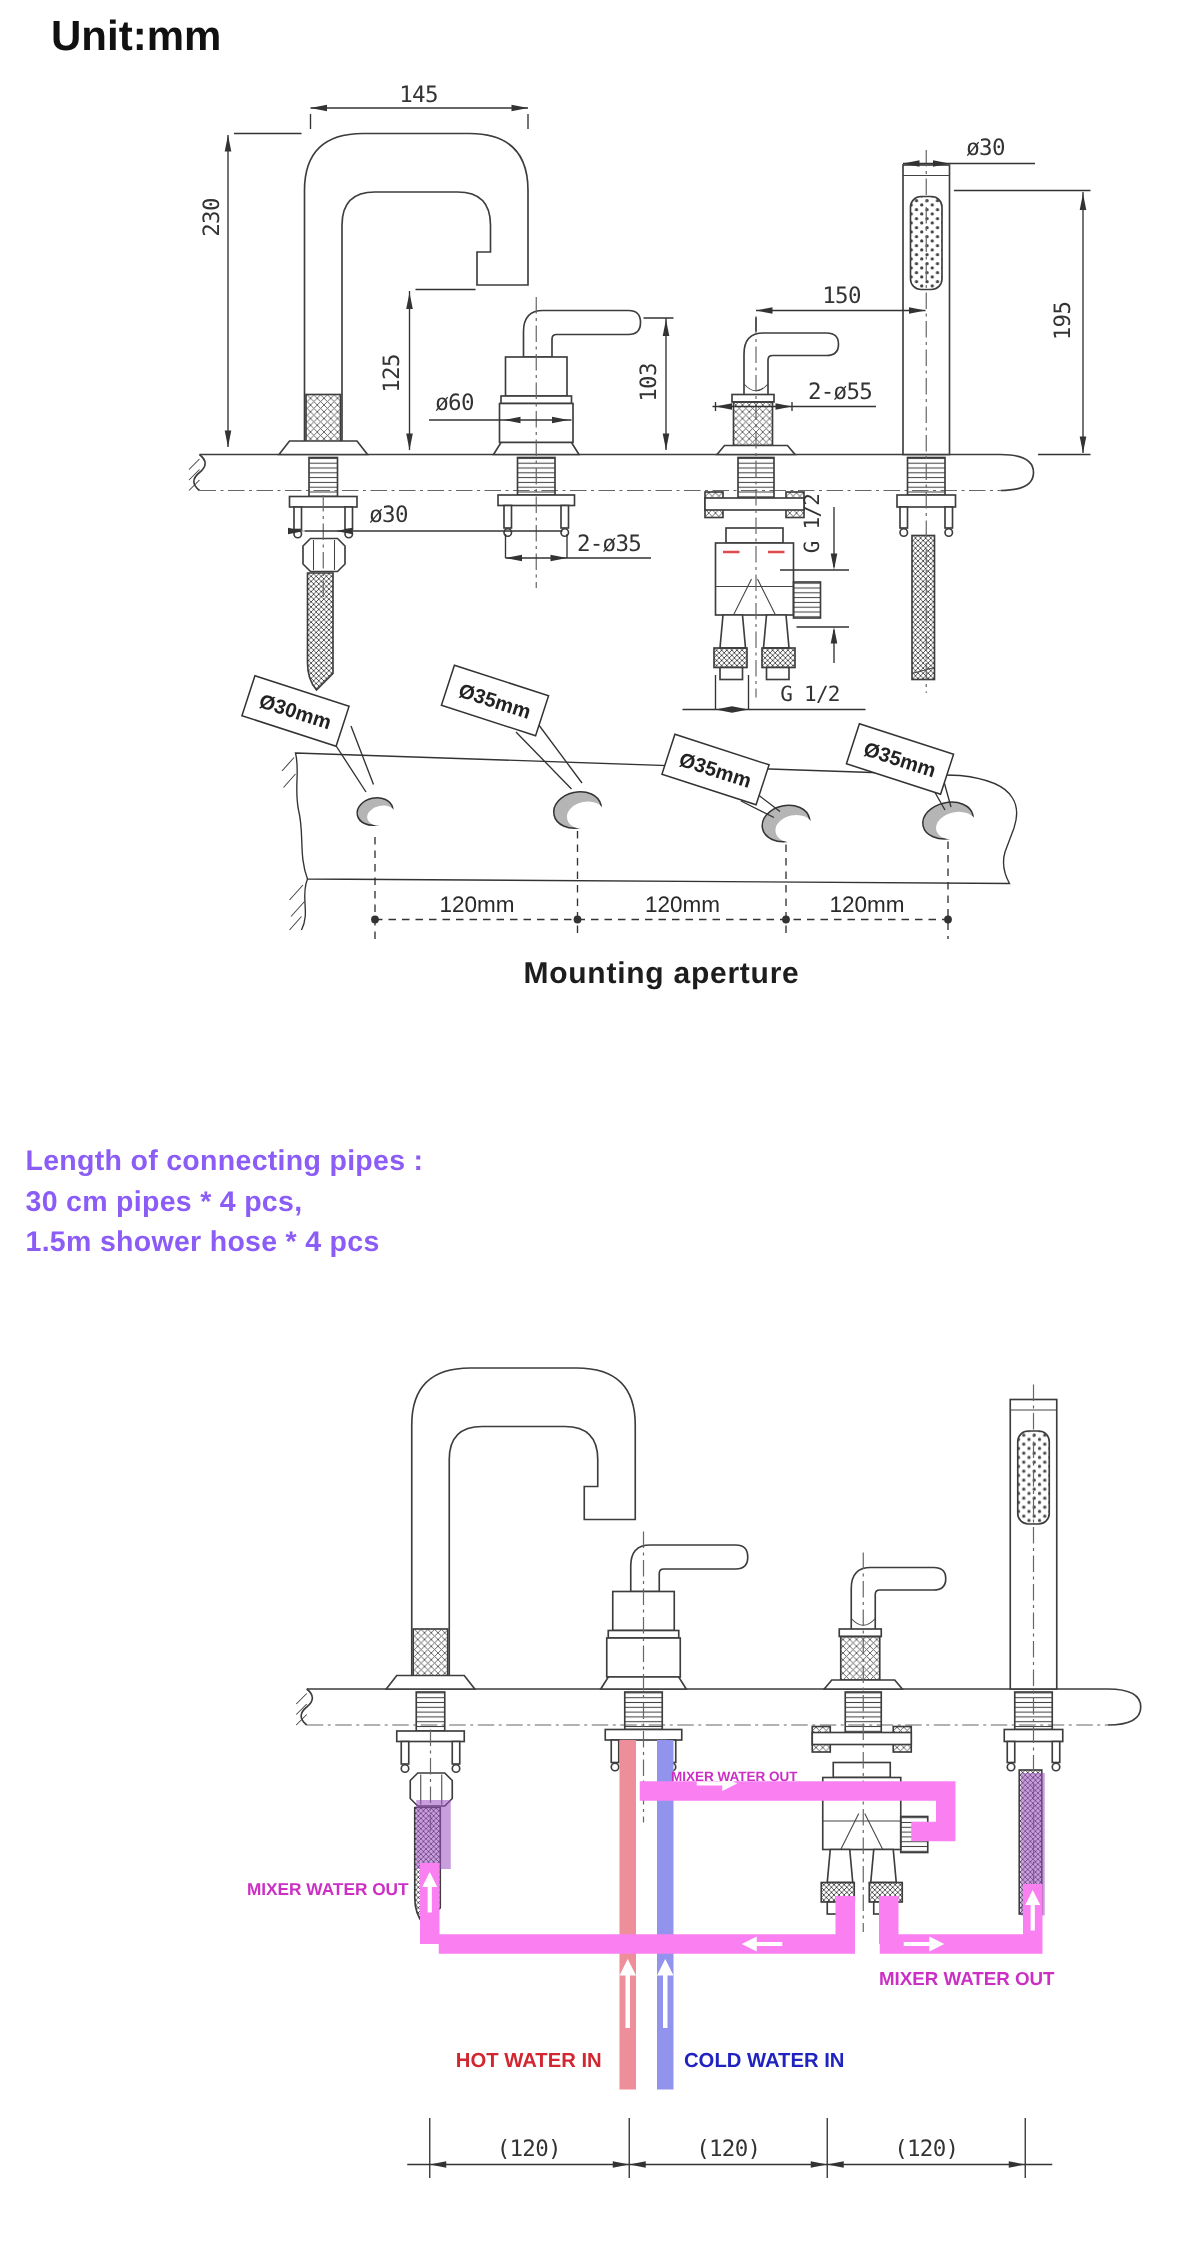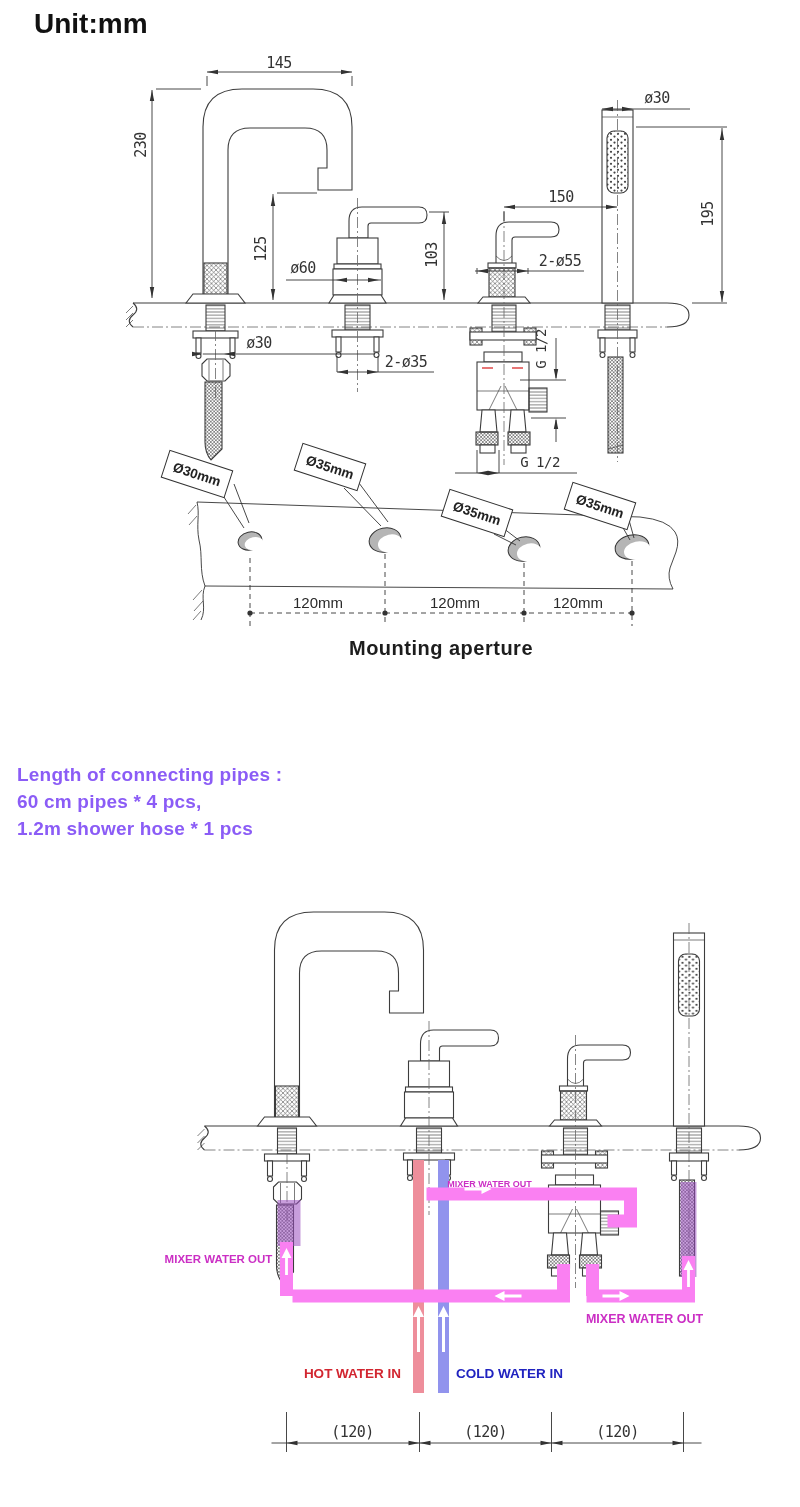--- a/index.html
+++ b/index.html
@@ -239,22 +239,22 @@
         <circle cx="632" cy="613" r="2.6" fill="#333"></circle>
       <text class="mmtxt" x="318" y="608" text-anchor="middle">120mm</text>
       <text class="mmtxt" x="455" y="608" text-anchor="middle">120mm</text>
       <text class="mmtxt" x="578" y="608" text-anchor="middle">120mm</text>
       <text class="caption" x="441" y="655" text-anchor="middle">Mounting aperture</text>
     </g>
   </svg>
 
   <div id="notes">
     <div>Length of connecting pipes :</div>
-    <div>60 cm pipes * 4 pcs,</div>
-    <div>1.2m shower hose * 1 pcs</div>
+    <div>30 cm pipes * 4 pcs,</div>
+    <div>1.5m shower hose * 4 pcs</div>
   </div>
 
   <svg id="bottom-svg" width="800" height="647" viewBox="0 0 647 647" style="width:800px;height:647px">
     <use href="#faucet" transform="translate(-5,-37)"></use>
 
     <rect x="201" y="340" width="23" height="46" opacity=".55" fill="#9b4fc0"></rect>
     <rect x="604" y="322" width="16" height="95" opacity=".55" fill="#9b4fc0"></rect>
 
     <g fill="none" stroke-linejoin="miter">
       <path d="M342,300 V533" stroke-width="11" stroke="#ee8e9b"></path>

